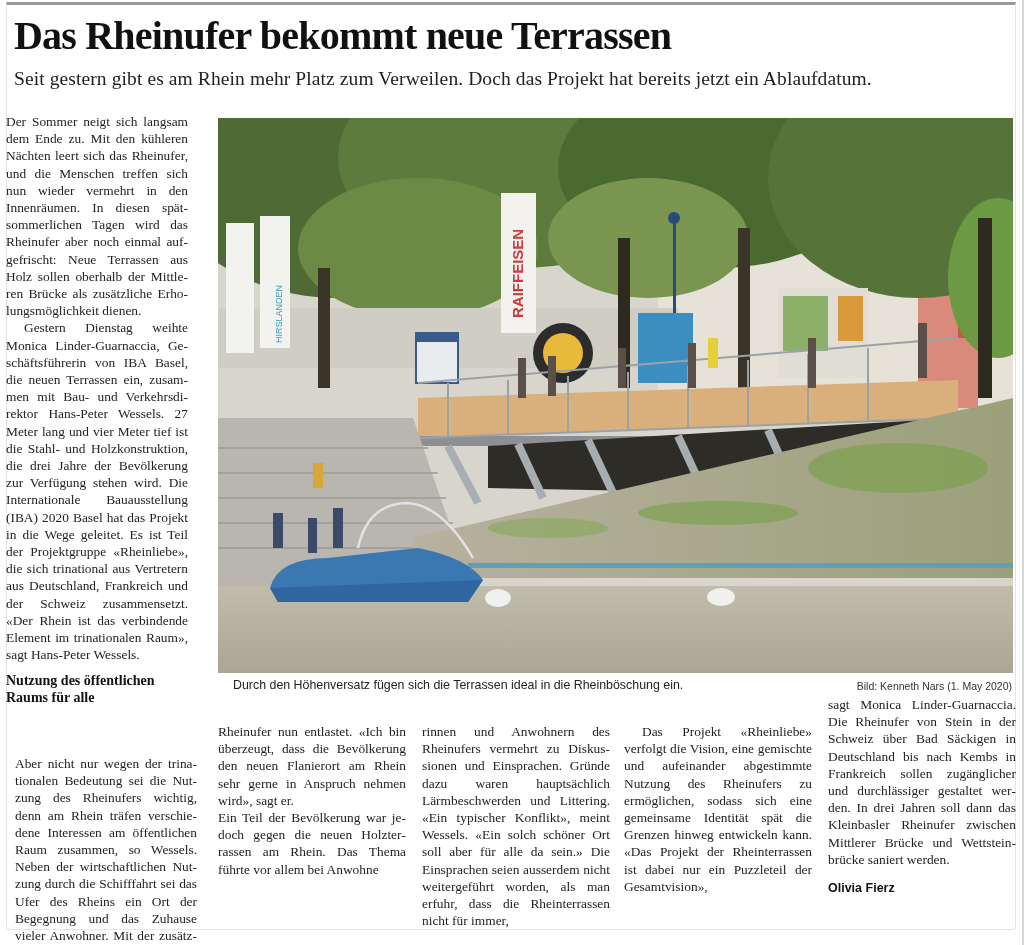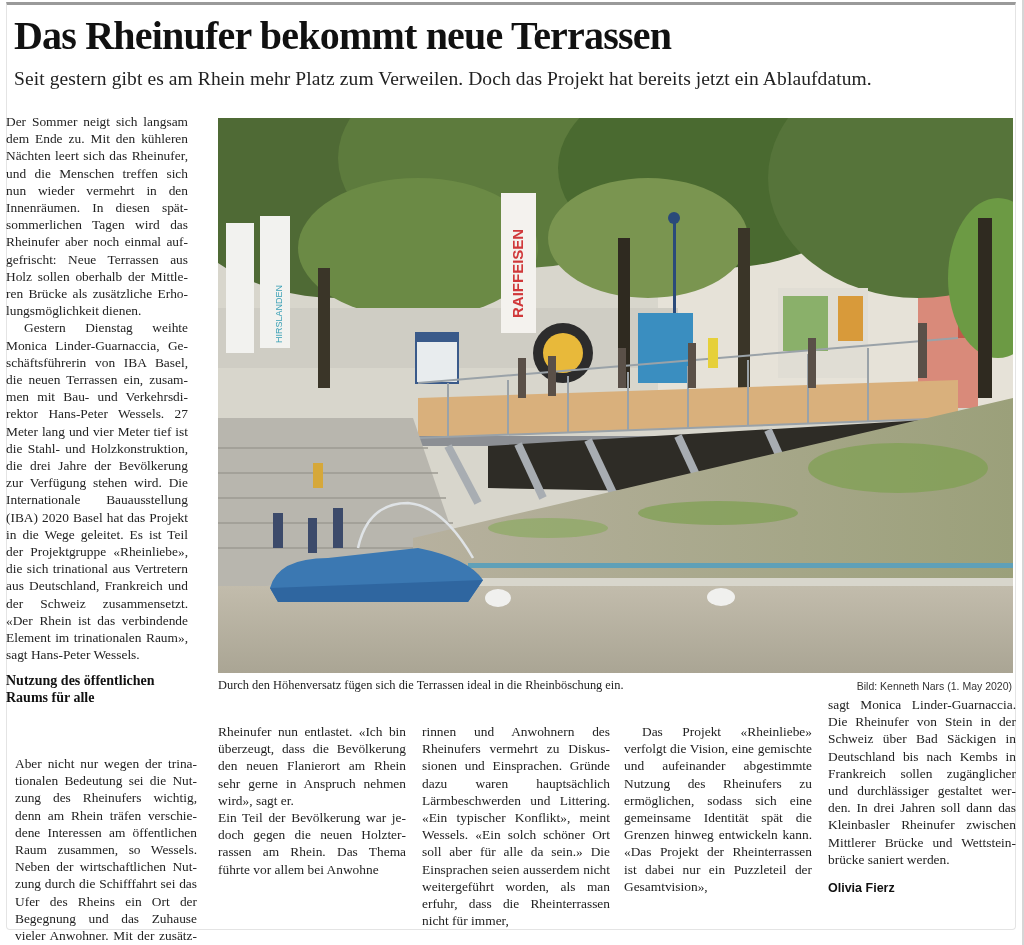--- a/index.html
+++ b/index.html
@@ -46,22 +46,22 @@
       margin-top: 12px; text-align: left; color: #111;
     }
 
     .photo {
       position: absolute; left: 218px; top: 118px; width: 795px; height: 555px;
       overflow: hidden; background: #a8a69c;
     }
     .photo svg { display: block; }
 
     .caption {
-      position: absolute; left: 218px; top: 678px;
-      font-family: Liberation Serif, serif; font-size: 12.4px; color: #222;
+      position: absolute; left: 233px; top: 678px;
+      font-family: Liberation Sans, sans-serif; font-size: 12.4px; color: #222;
     }
     .credit {
       position: absolute; right: 12px; top: 680px;
       font-family: "Liberation Sans", sans-serif; font-size: 10.5px; color: #333;
     }
   </style>
 </head>
 <body>
 
 <div class="page-frame"></div>

